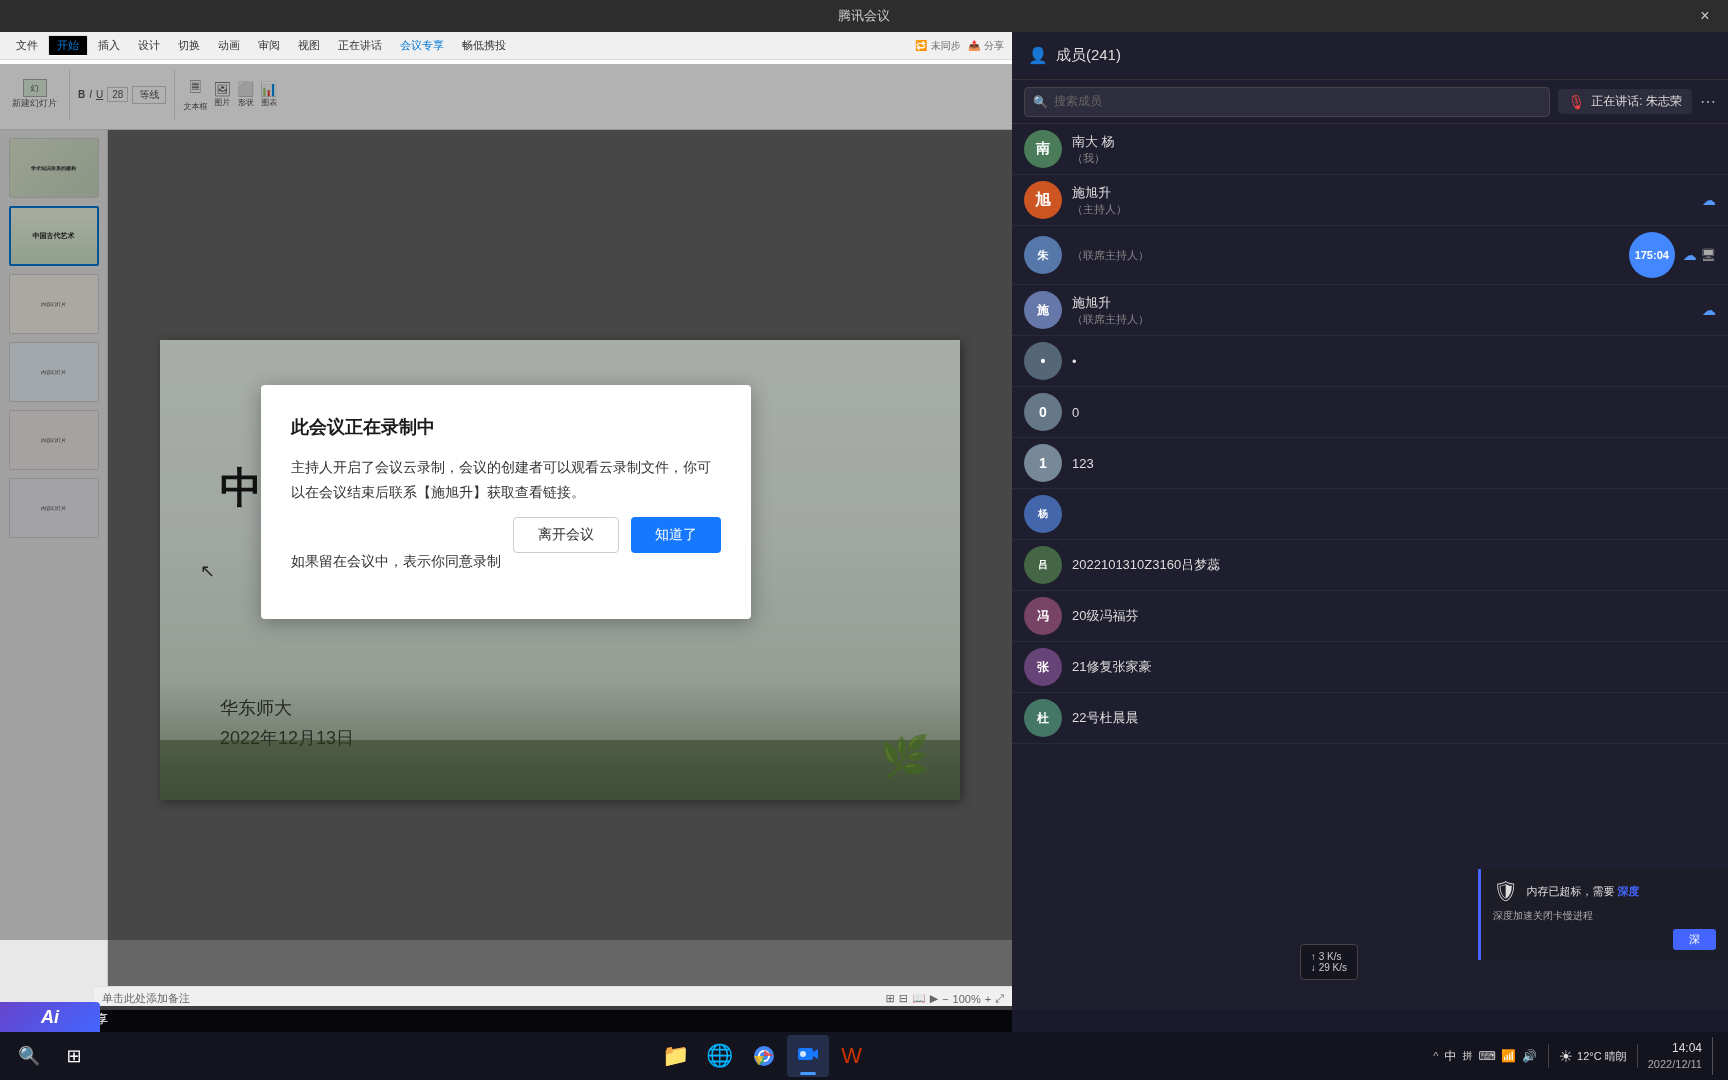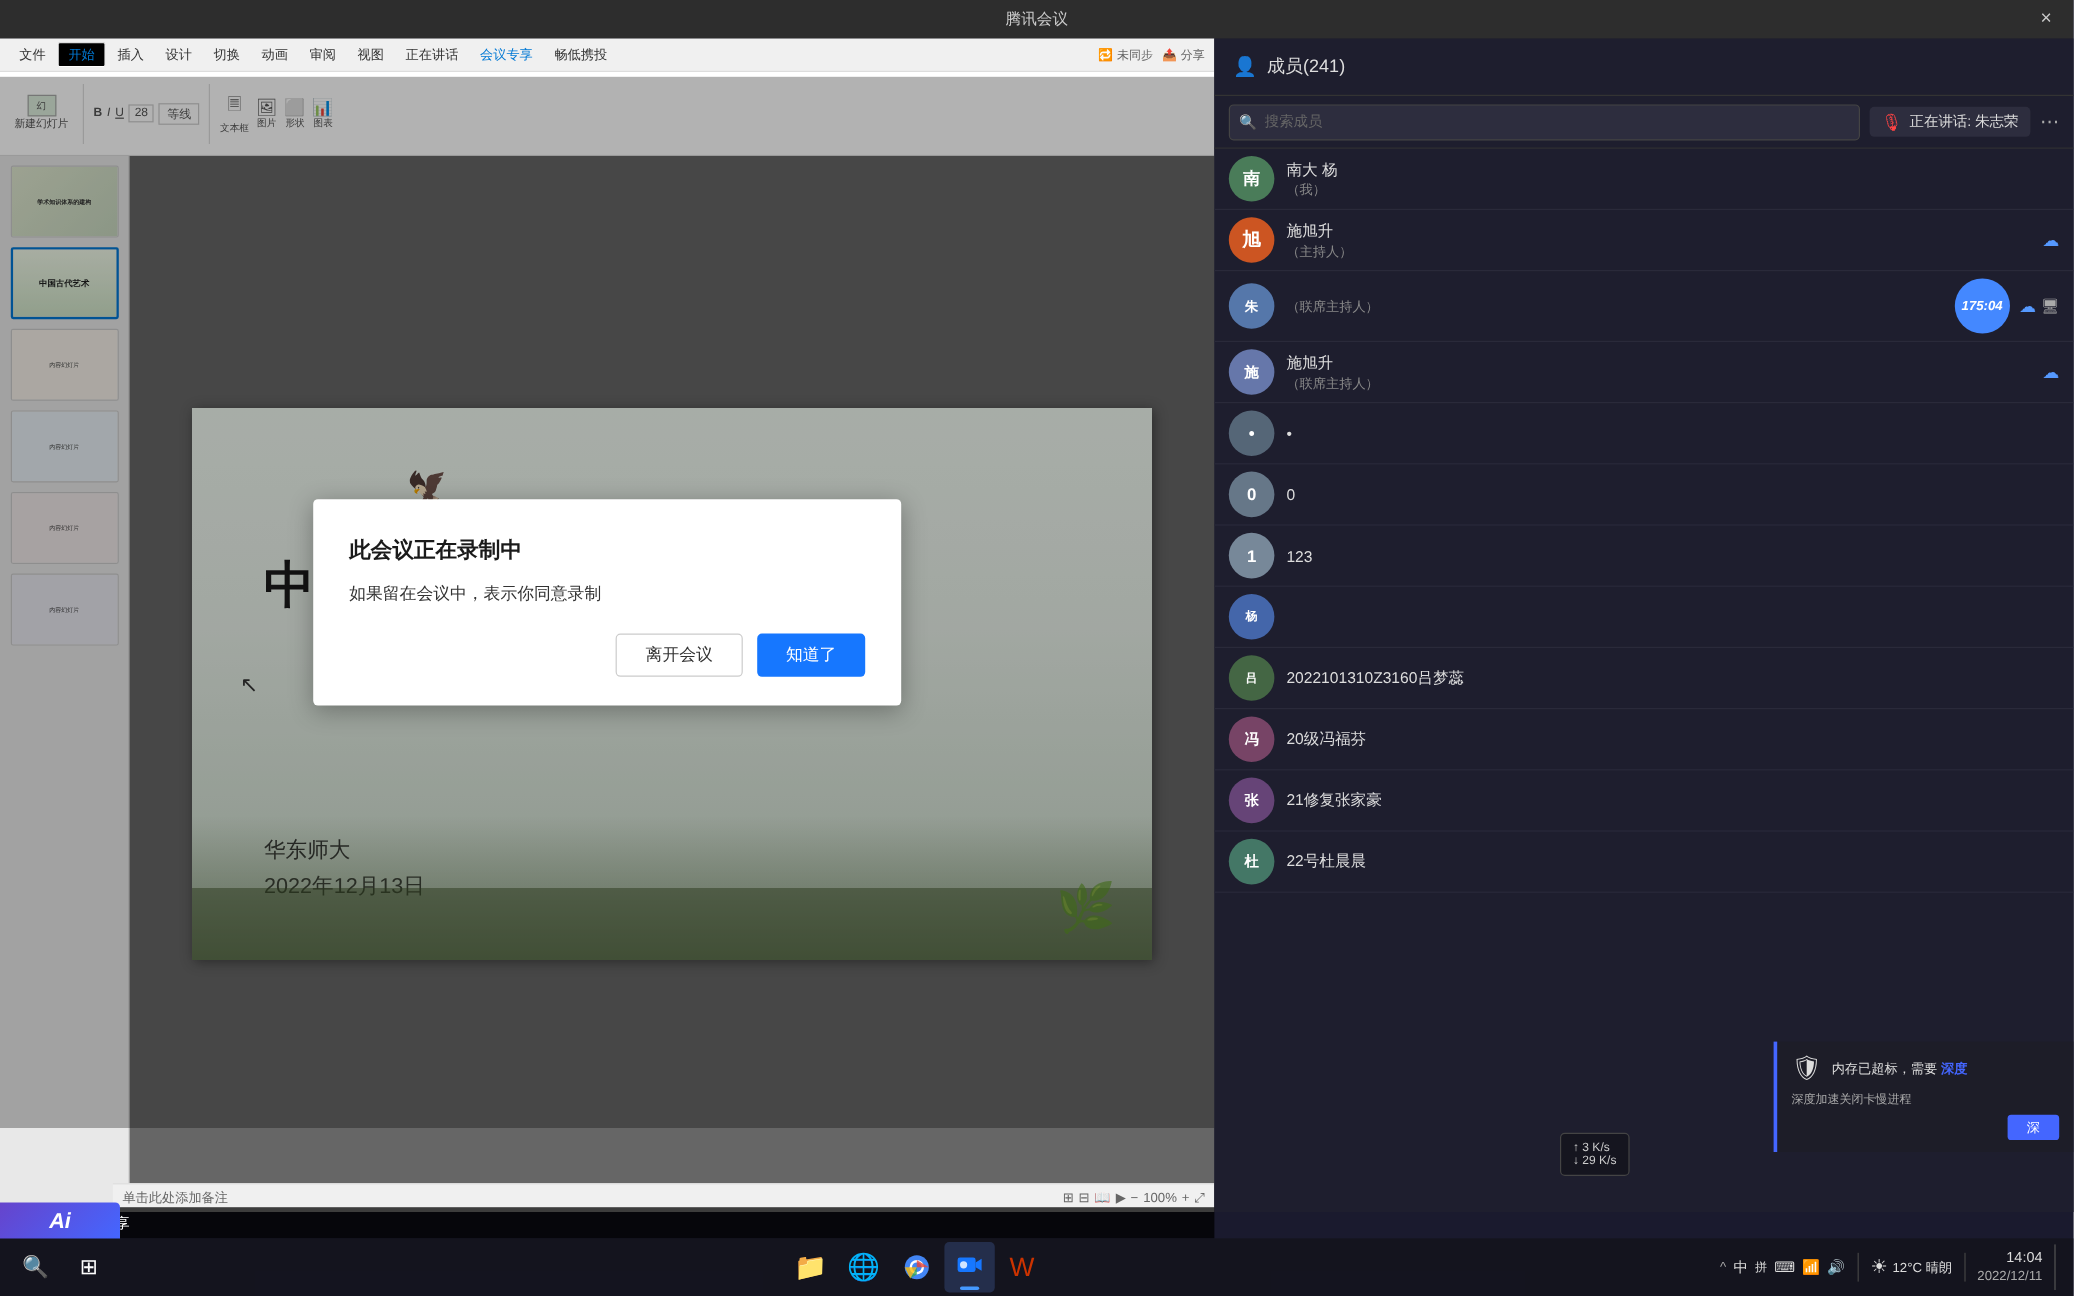--- a/index.html
+++ b/index.html
@@ -398,21 +398,20 @@
       background: #4488ff;
       color: white;
       border-radius: 50%;
       width: 50px;
       height: 50px;
       display: flex;
       align-items: center;
       justify-content: center;
       font-size: 13px;
       font-weight: bold;
-      font-style: italic;
     }
 
     
     #ppt-status {
       position: absolute;
       bottom: 0; left: 94px; right: 0;
       height: 24px;
       background: #f0f0f0;
       border-top: 1px solid #ddd;
       display: flex;
@@ -701,25 +700,26 @@
       <span>−</span>
       <span>100%</span>
       <span>+</span>
       <span>⤢</span>
     </span>
   </div>
 
   <div id="dialog-overlay">
     <div id="dialog">
       <div id="dialog-title">此会议正在录制中</div>
-      <div id="dialog-note">如果留在会议中，表示你同意录制</div>
+      <div id="dialog-body">主持人开启了会议云录制，会议的创建者可以观看云录制文件，你可以在会议结束后联系【施旭升】获取查看链接。</div>
       <div id="dialog-buttons">
         <button class="btn-leave">离开会议</button>
         <button class="btn-confirm">知道了</button>
       </div>
+      <div id="dialog-note">如果留在会议中，表示你同意录制</div>
     </div>
   </div>
 </div>
 
 <div id="right-panel">
   <div id="members-header">
     <span id="members-icon">👤</span>
     <span id="members-title">成员(241)</span>
   </div>
   <div id="members-search-bar">

